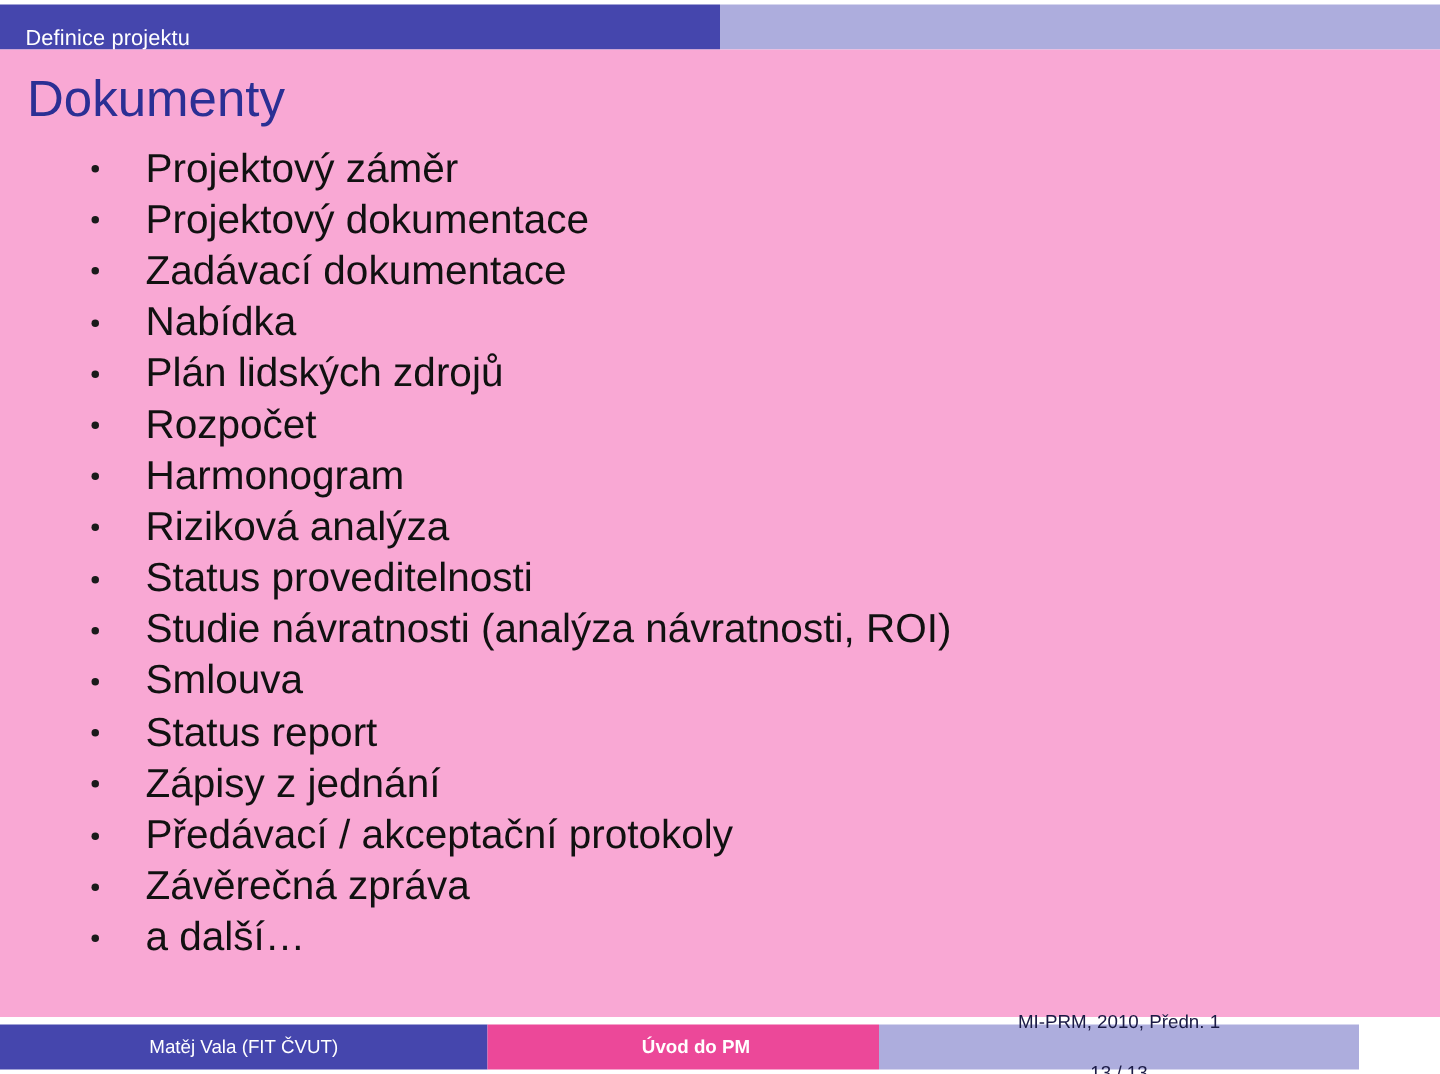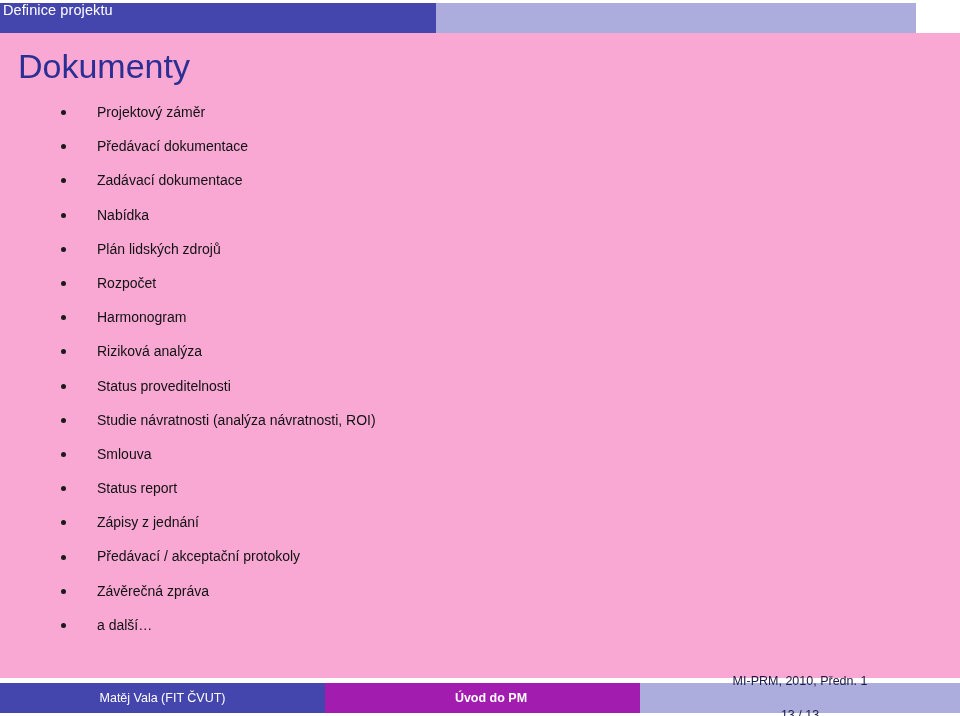--- a/index.html
+++ b/index.html
@@ -19,27 +19,27 @@
   
   #header-band {
     position: absolute;
     left: 0;
     top: 3px;
     width: 960px;
     height: 30px;
     display: flex;
   }
   #header-title-block {
-    width: 436px;
+    width: 480px;
     height: 30px;
     background: #4546ad;
     display: flex;
-    align-items: flex-start;
+    align-items: flex-end;
     box-sizing: border-box;
-    padding-left: 3px;
+    padding-left: 17px;
   }
   #header-title-text {
     color: #ffffff;
     font-size: 14.5px;
     letter-spacing: 0.1px;
     line-height: 1;
     white-space: nowrap;
   }
   #header-filler-block {
     width: 480px;
@@ -89,21 +89,21 @@
     left: 61px;
     top: 50%;
     width: 5px;
     height: 5px;
     margin-top: -2px;
     background: #1a1a1a;
     border-radius: 50%;
   }
   .bullet-text {
     color: #111111;
-    font-size: 14px;
+    font-size: 27px;
     line-height: 1.15;
     white-space: nowrap;
   }
 
   
   #footer-band {
     position: absolute;
     left: 0;
     top: 683px;
     width: 960px;
@@ -118,22 +118,22 @@
     box-sizing: border-box;
     font-size: 12.5px;
     white-space: nowrap;
   }
   #footer-author-seg {
     width: 325px;
     background: #4546ad;
     color: #ffffff;
   }
   #footer-course-seg {
-    width: 315px;
-    background: #a21caf;
+    width: 261px;
+    background: #ec4899;
     color: #ffffff;
     font-weight: bold;
     padding-left: 17px;
   }
   #footer-meta-seg {
     width: 320px;
     background: #adaddd;
     color: #1b1b45;
     gap: 20px;
     flex-direction: column;
@@ -155,21 +155,21 @@
 
   <div id="slide-heading">Dokumenty</div>
 
   <ul id="bullet-list">
     <li class="bullet-item">
       <span class="bullet-dot"></span>
       <span class="bullet-text">Projektový záměr</span>
     </li>
     <li class="bullet-item">
       <span class="bullet-dot"></span>
-      <span class="bullet-text">Předávací dokumentace</span>
+      <span class="bullet-text">Projektový dokumentace</span>
     </li>
     <li class="bullet-item">
       <span class="bullet-dot"></span>
       <span class="bullet-text">Zadávací dokumentace</span>
     </li>
     <li class="bullet-item">
       <span class="bullet-dot"></span>
       <span class="bullet-text">Nabídka</span>
     </li>
     <li class="bullet-item">

